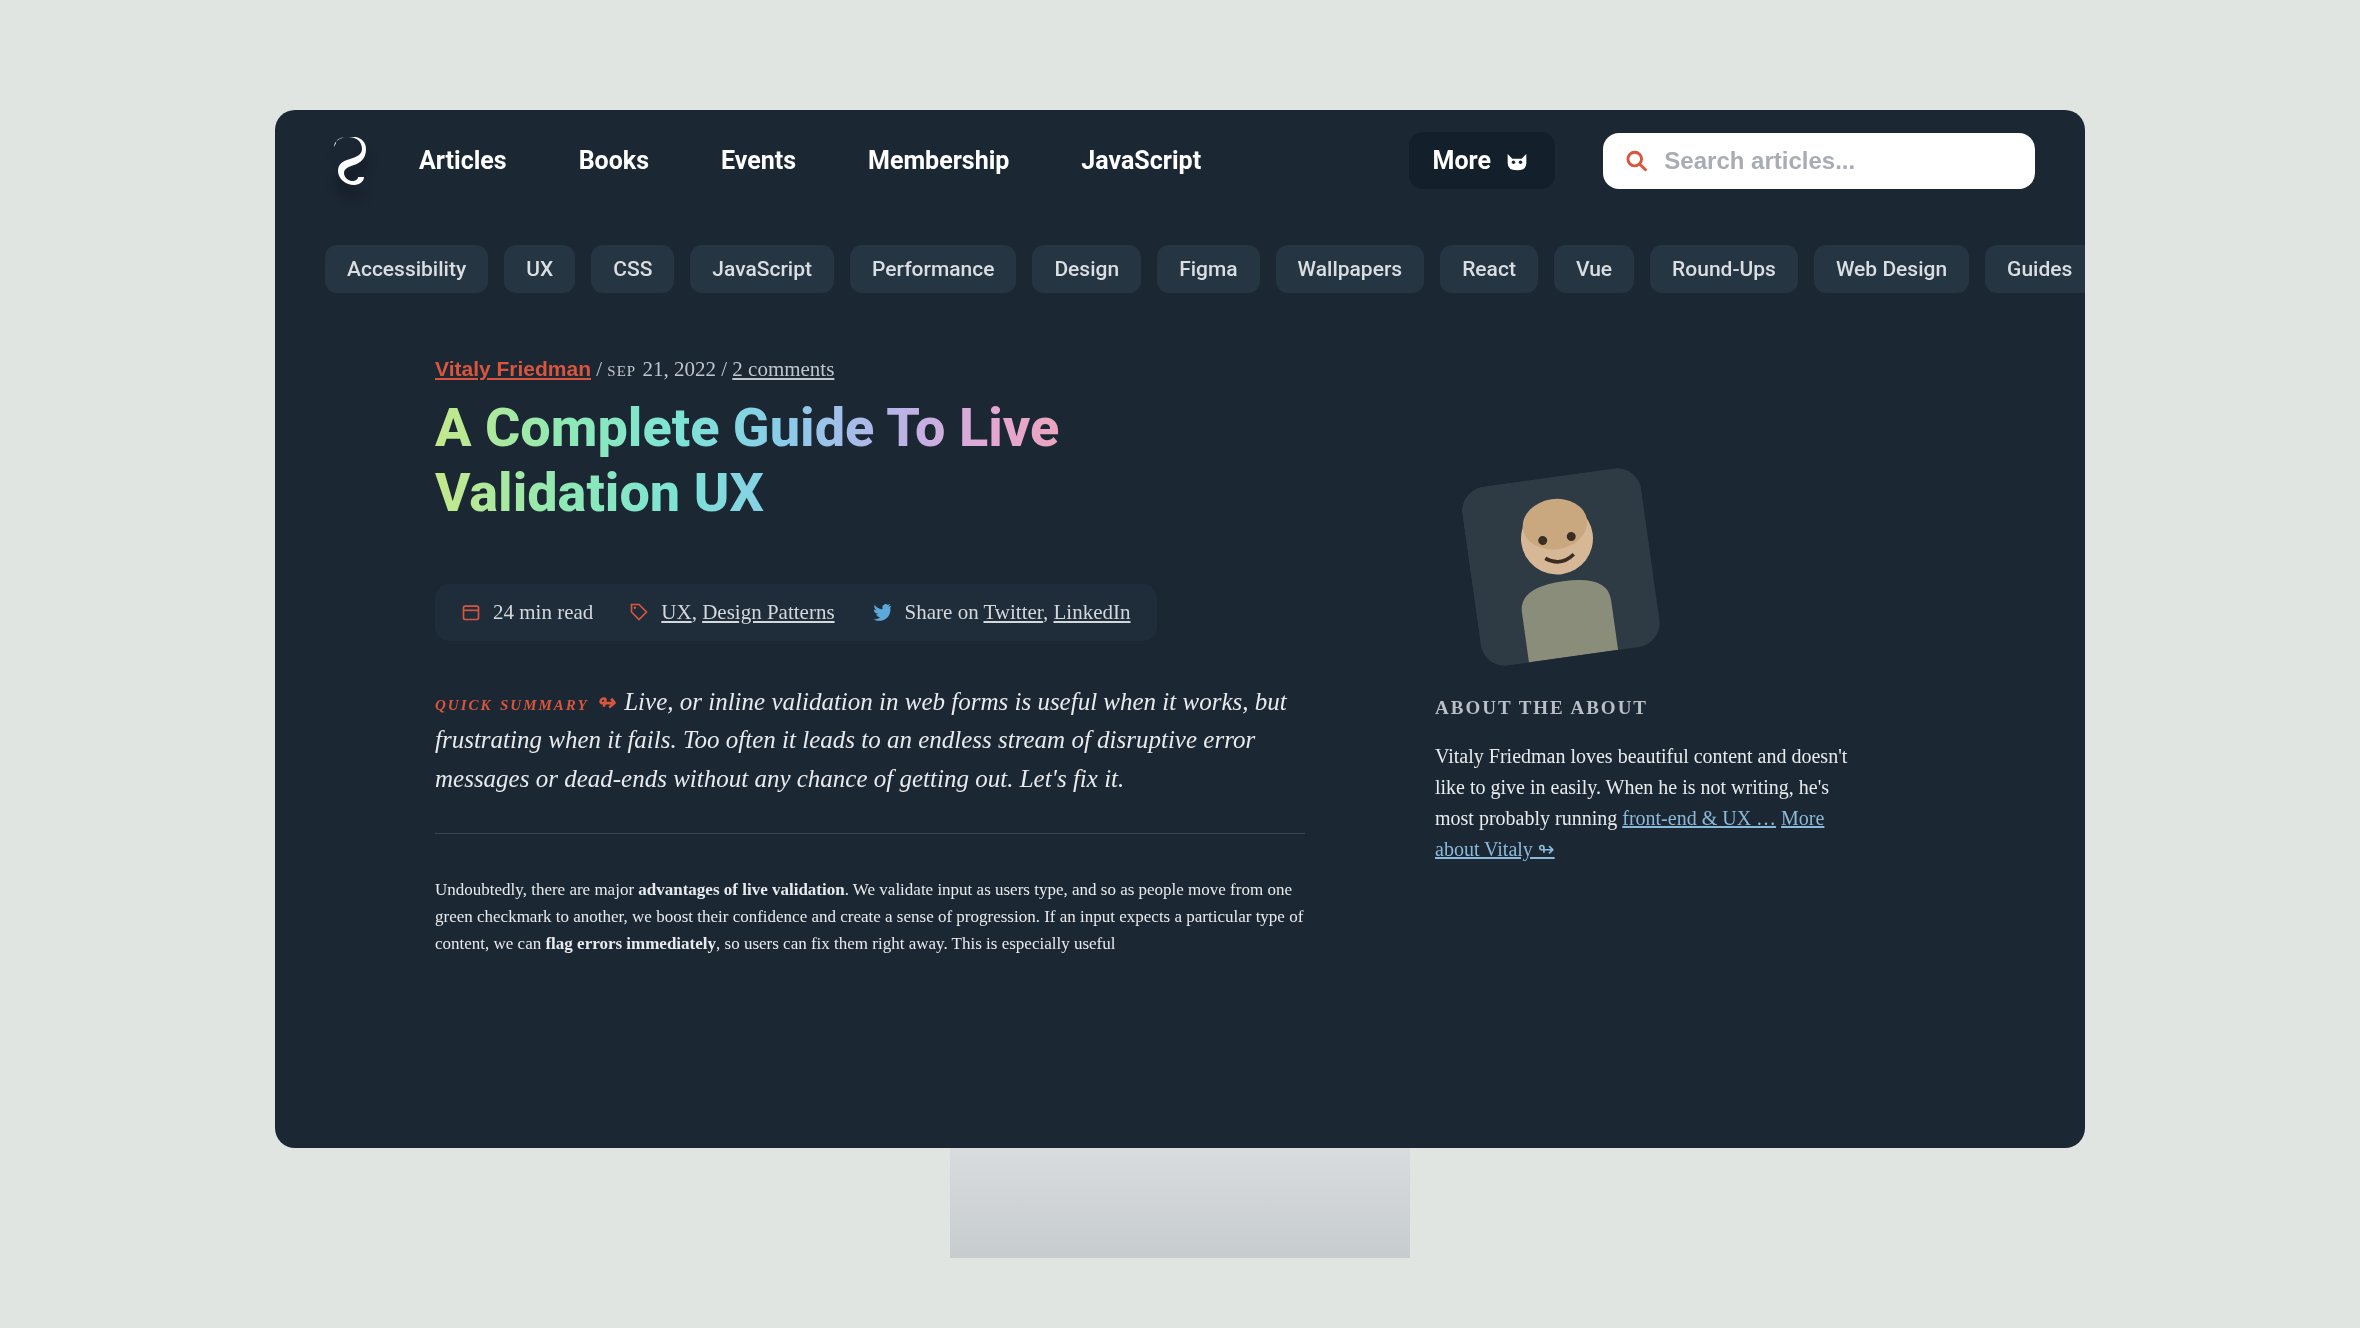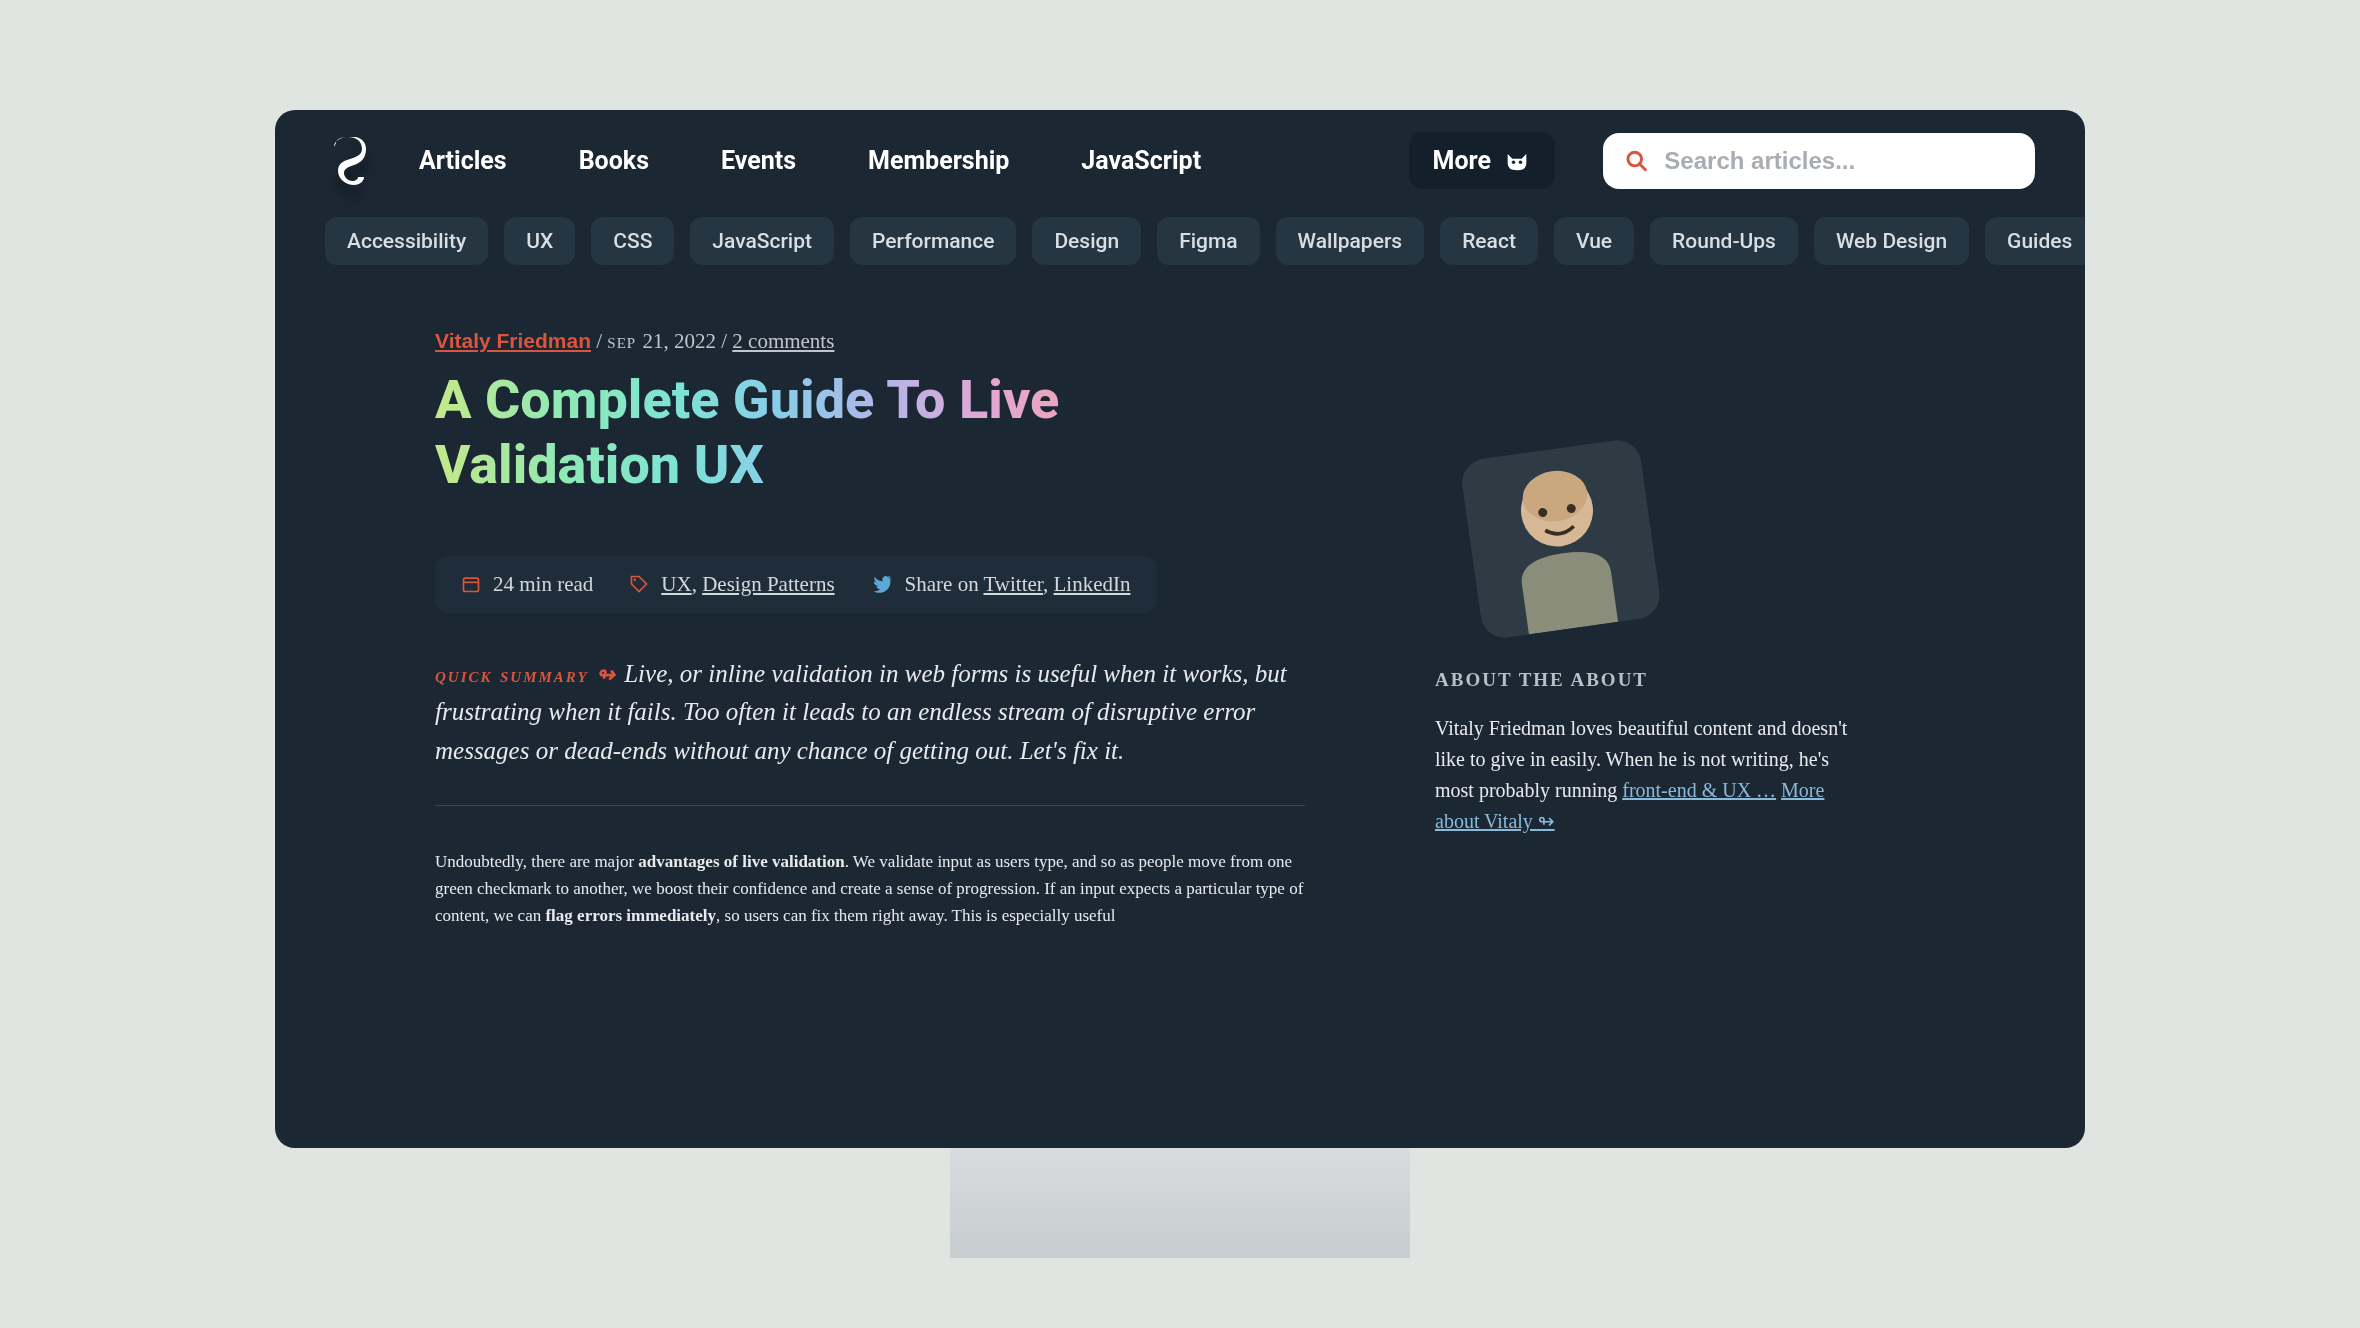--- a/index.html
+++ b/index.html
@@ -102,20 +102,21 @@
   }
   .tag-pill {
     background: #263542;
     color: #d9dee3;
     padding: 12px 22px;
     border-radius: 12px;
     font-size: 21px;
     font-weight: 500;
     white-space: nowrap;
     cursor: pointer;
+    margin-top: 28px;
   }
   .content {
     display: flex;
     padding: 46px 90px 0 160px;
     gap: 130px;
   }
   .main-col { flex: 1; max-width: 870px; }
   .byline {
     font-size: 21px;
     color: #c0c6cc;

